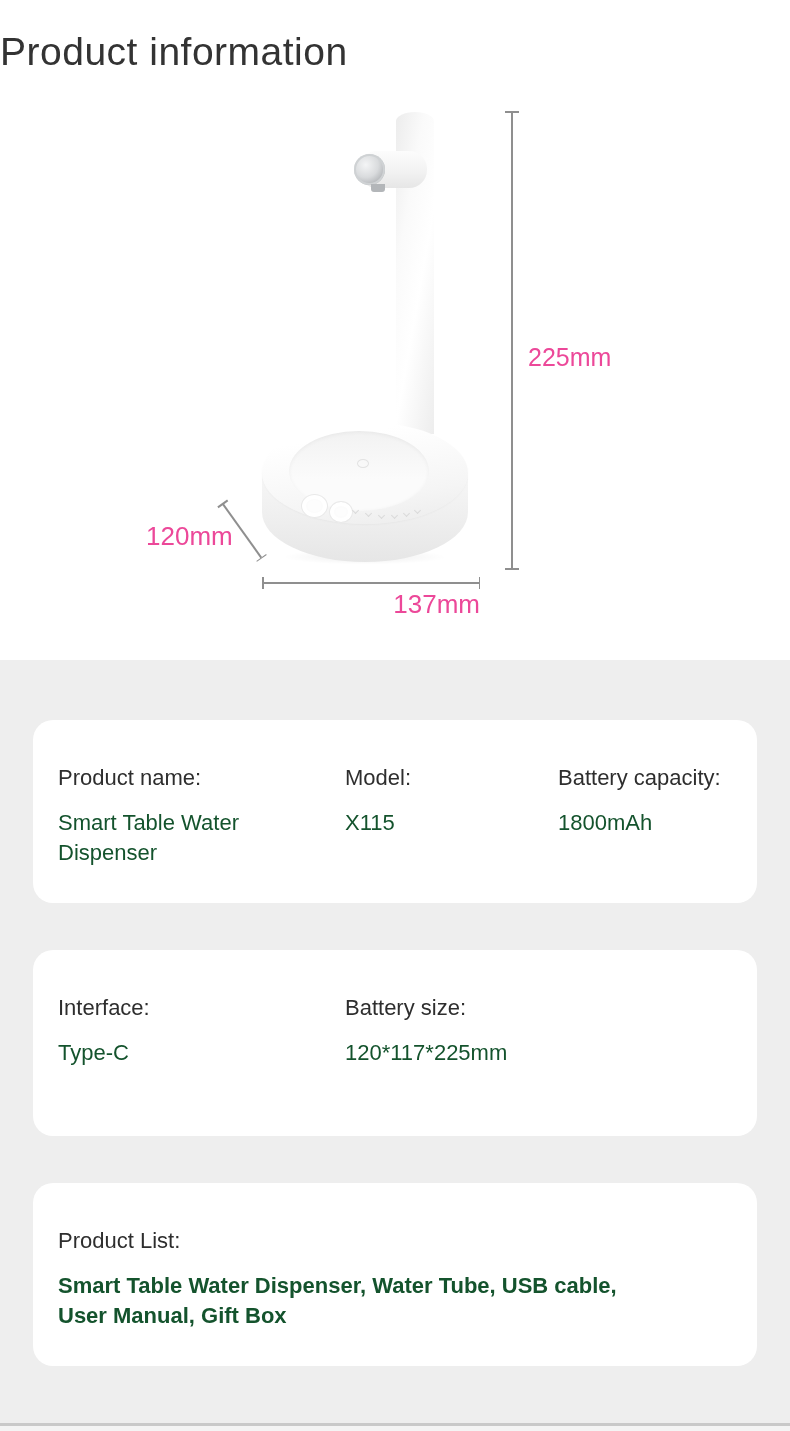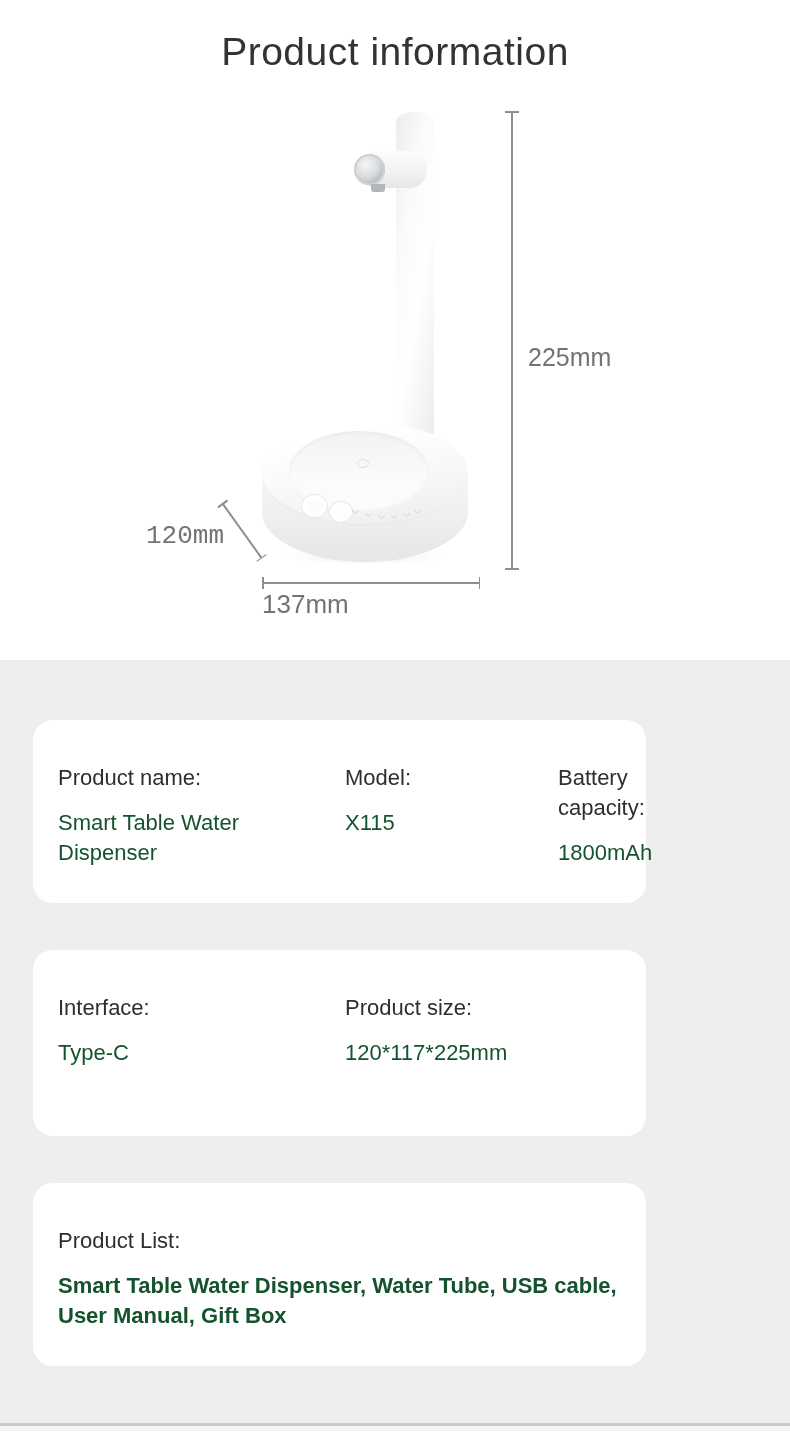--- a/index.html
+++ b/index.html
@@ -7,21 +7,21 @@
   body {
     width:790px; height:1431px; overflow:hidden;
     font-family:"Liberation Sans","DejaVu Sans",sans-serif;
     color:#303030;
   }
   .page { position:relative; width:790px; height:1431px; background:#ffffff; }
 
   
   .page-title {
     position:absolute; top:30px; left:0; width:790px;
-    text-align:center; font-size:39px; font-weight:300;
+    font-size:39px; font-weight:300;
     letter-spacing:0.5px; color:#333333;
   }
 
   
   .fig { position:absolute; }
   .pole {
     left:396px; top:112px; width:38px; height:322px;
     background:linear-gradient(100deg,#ececec 0%,#fafafa 30%,#ffffff 58%,#ededed 100%);
     border-radius:19px 19px 0 0 / 9px 9px 0 0;
   }
@@ -90,32 +90,32 @@
   .dim-h::before { left:0; } .dim-h::after { right:0; }
   .dim-d {
     left:223px; top:503px; width:66px; height:1.5px;
     transform:rotate(54.4deg); transform-origin:0 50%;
   }
   .dim-d::before, .dim-d::after {
     content:""; position:absolute; top:-5px; width:1.5px; height:12px; background:#8f8f8f;
   }
   .dim-d::before { left:-1px; } .dim-d::after { right:-1px; }
 
-  .dim-label { position:absolute; color:#737373; font-size:25px; }
+  .dim-label { position:absolute; color:#ec4899; font-size:25px; }
   .lbl-height { left:528px; top:343px; }
-  .lbl-depth  { left:146px; top:521px; font-size:26px;font-family:Liberation Mono, monospace; }
-  .lbl-width  { left:262px; top:589px; width:218px; text-align:left; font-size:26px; }
+  .lbl-depth  { left:146px; top:521px; font-size:26px; }
+  .lbl-width  { left:262px; top:589px; width:218px; text-align:right; font-size:26px; }
 
   
   .specs {
     position:absolute; left:0; top:660px; width:790px; height:771px;
     background:#eeeeee;
   }
   .card {
-    position:absolute; left:33px; width:613px;
+    position:absolute; left:33px; width:724px;
     background:#ffffff; border-radius:20px;
   }
   .card1 { top:60px;  height:183px; }
   .card2 { top:290px; height:186px; }
   .card3 { top:523px; height:183px;padding-left:17px; }
   .field { position:absolute; top:43px; }
   .f-c1 { left:25px; }
   .f-c2 { left:312px; }
   .f-c3 { left:525px; }
   .flabel { font-size:22px; line-height:30px; color:#2e2e2e; }
@@ -177,21 +177,21 @@
         <div class="fvalue">1800mAh</div>
       </div>
     </section>
 
     <section class="card card2">
       <div class="field f-c1">
         <div class="flabel">Interface:</div>
         <div class="fvalue">Type-C</div>
       </div>
       <div class="field f-c2">
-        <div class="flabel">Product size:</div>
+        <div class="flabel">Battery size:</div>
         <div class="fvalue">120*117*225mm</div>
       </div>
     </section>
 
     <section class="card card3">
       <div class="field f-c1">
         <div class="flabel">Product List:</div>
         <div class="fvalue">Smart Table Water Dispenser, Water Tube, USB cable, User Manual, Gift Box</div>
       </div>
     </section>

